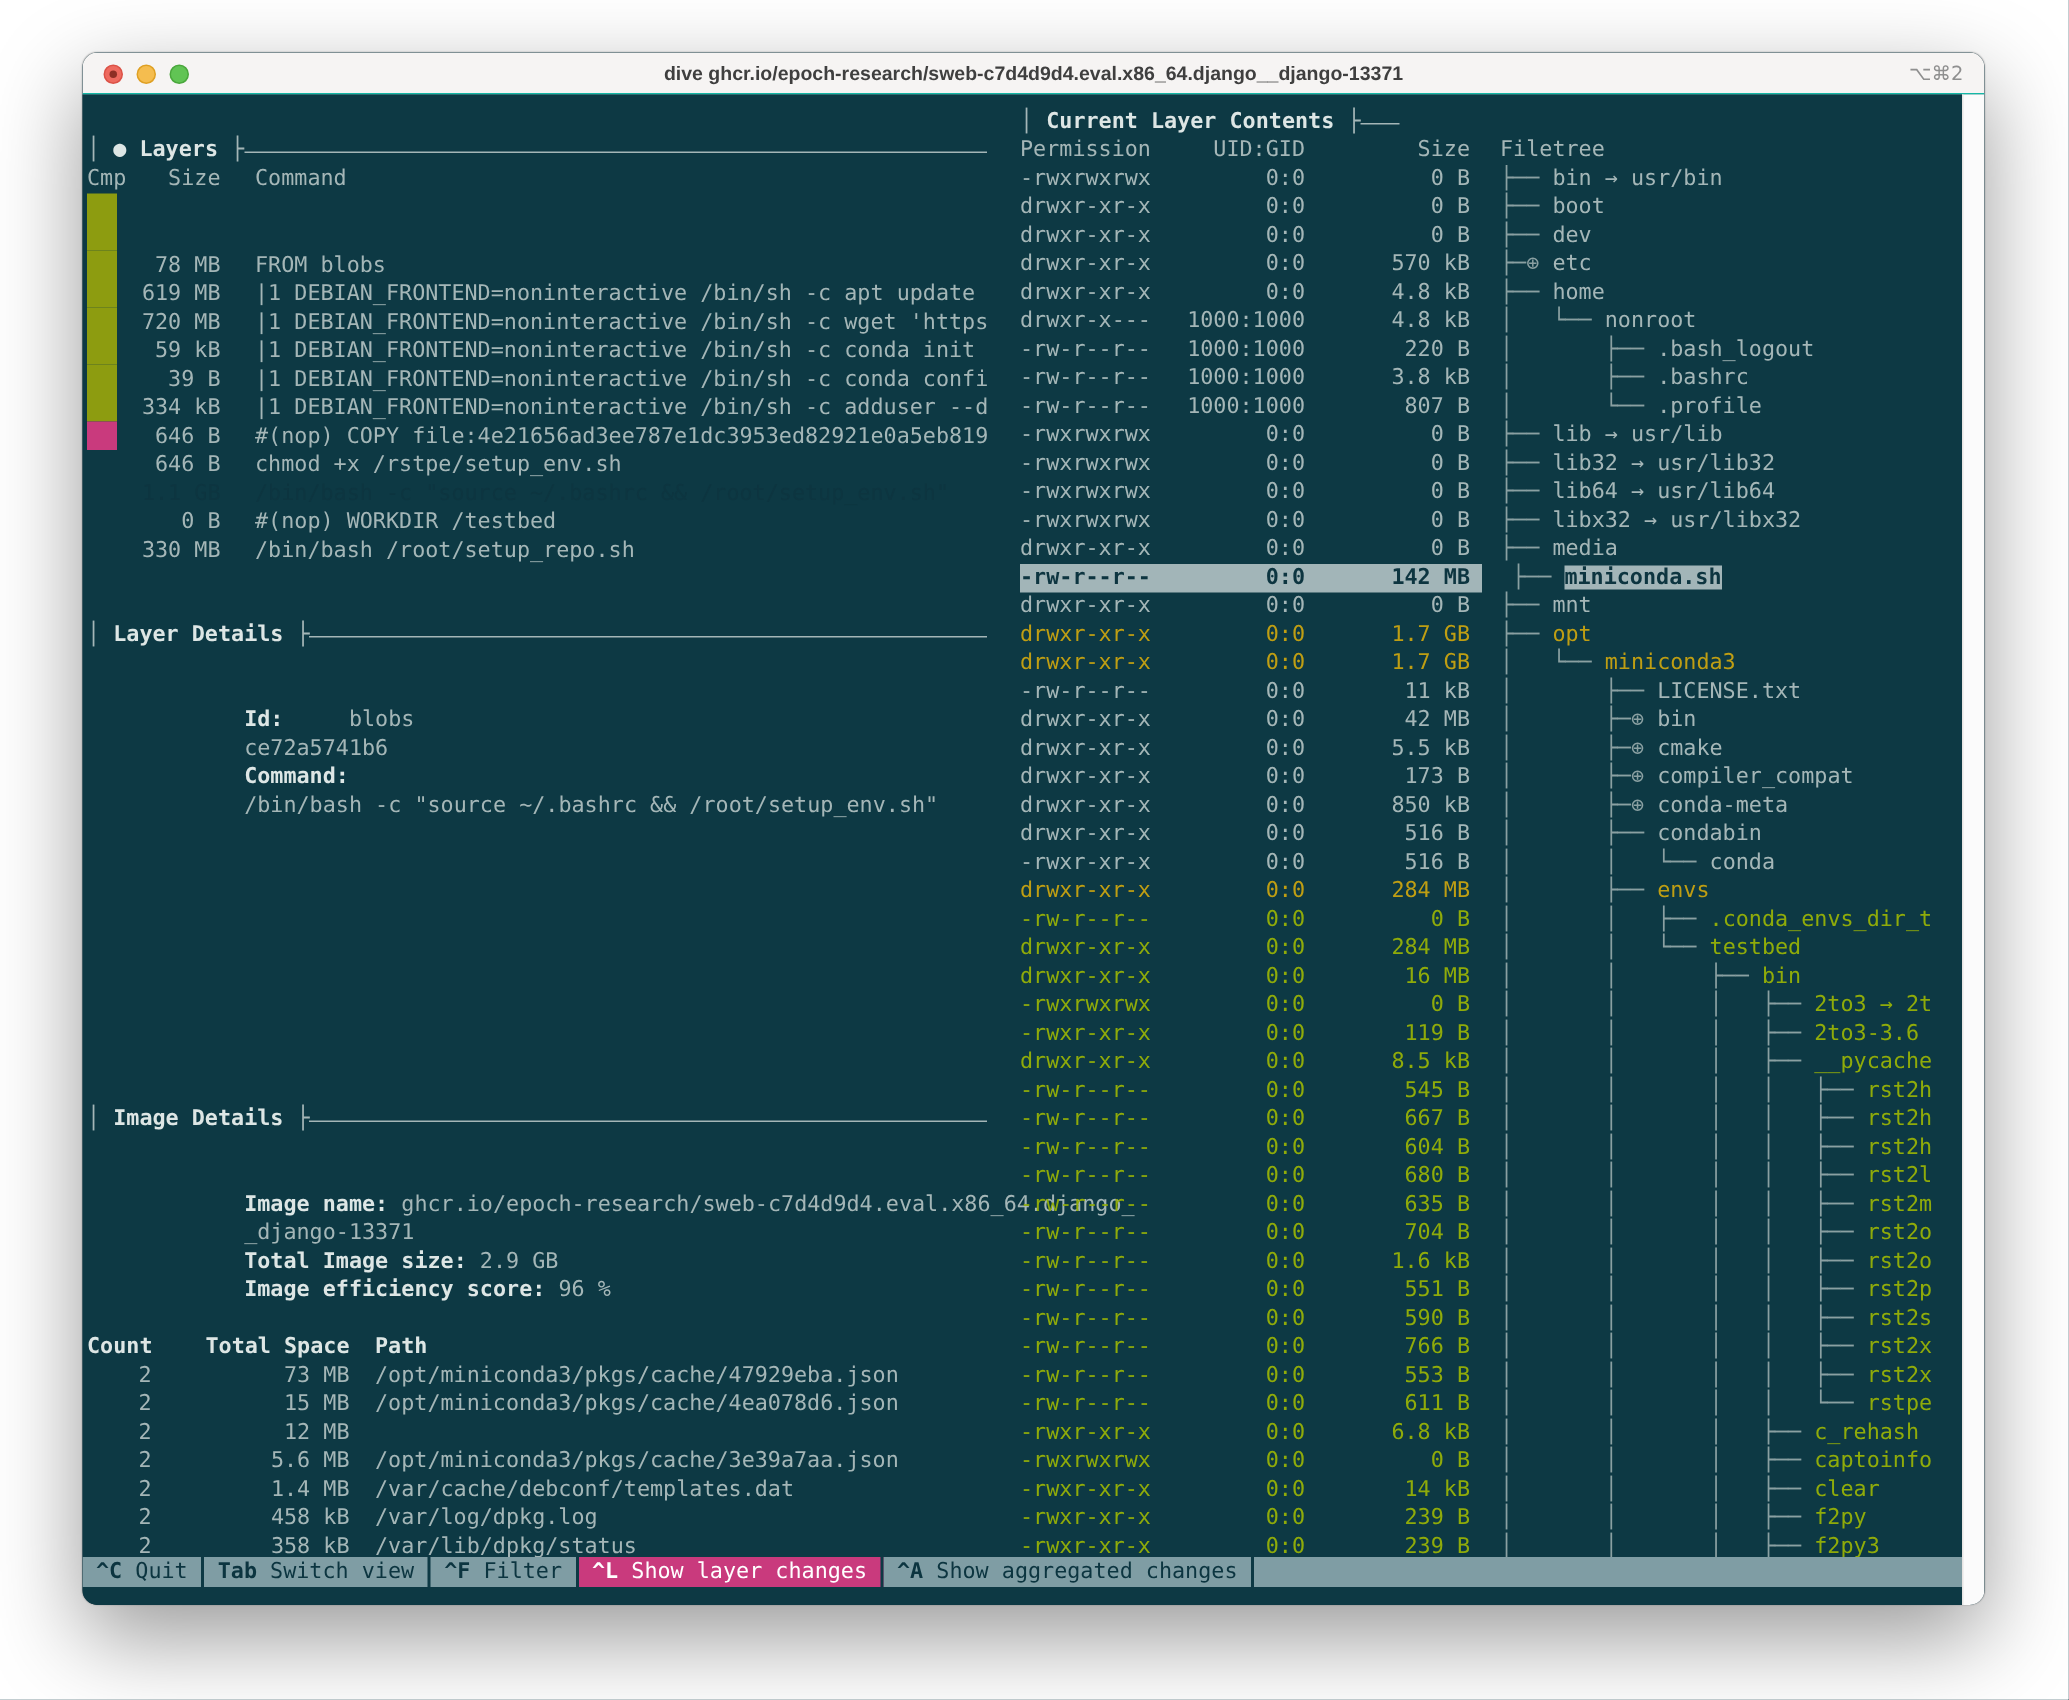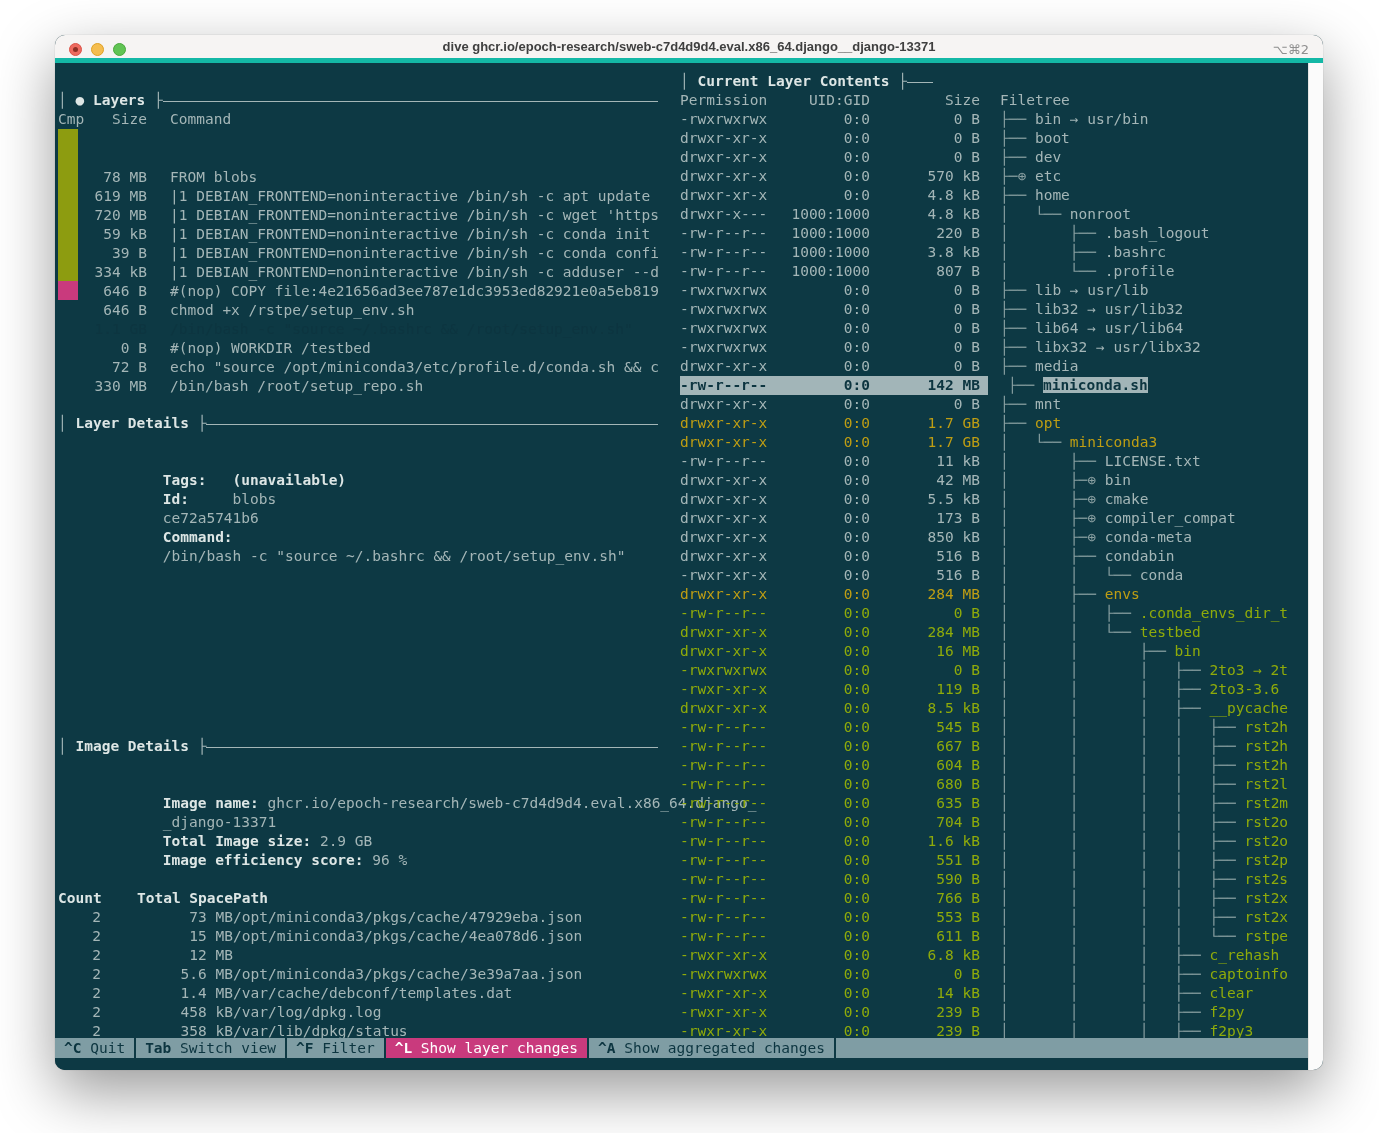--- a/index.html
+++ b/index.html
@@ -7,21 +7,21 @@
   .page { position:relative; width:1379px; height:1133px; overflow:hidden; }
 
   .window {
     position:absolute; left:55px; top:35px; width:1268px; height:1035px;
     border-radius:10px; overflow:hidden;
     box-shadow:0 22px 60px rgba(0,0,0,.40), 0 0 1px rgba(0,0,0,.35);
     background:var(--bg);
   }
   .titlebar {
     position:relative; height:28px; background:var(--titlebar);
-    border-bottom:5px solid #14b8a6; display:flex; align-items:center;
+    border-bottom:1px solid #14b8a6; display:flex; align-items:center;
     font-family:"Liberation Sans",sans-serif;
   }
   .lights { position:absolute; left:14px; top:0; height:28px; display:flex; align-items:center; gap:9px; }
   .light { width:13px; height:13px; border-radius:50%; display:inline-flex; align-items:center; justify-content:center; }
   .light.red   { background:#ee6a5f; border:1px solid #db5247; }
   .light.red .dot { width:5px; height:5px; border-radius:50%; background:#8e2f25; }
   .light.yellow{ background:#f5bd4f; border:1px solid #dfa023; }
   .light.green { background:#61c454; border:1px solid #4aa73c; }
   .title { flex:1; text-align:center; font-size:13px; font-weight:bold; color:var(--titletext); }
   .shortcut { position:absolute; right:14px; top:0; height:28px; display:flex; align-items:center;
@@ -63,21 +63,21 @@
   .d-line { height:19px; white-space:pre; }
   .d-line .lbl { color:var(--bright); font-weight:bold; }
   .d-line.strong .val { color:var(--bright); font-weight:bold; }
 
   
   .w-cols { display:flex; height:19px; color:var(--bright); font-weight:bold; }
   .w-cols .wc1 { width:47px; text-align:left; }
   .w-row  { display:flex; height:19px; white-space:pre; }
   .wcount { width:47px; flex:none; text-align:right; padding-right:4px; }
   .w-cols .wc2, .wspace { width:128px; flex:none; text-align:right; }
-  .w-cols .wc3, .wpath  { }
+  .w-cols .wc3, .wpath  { margin-left:17px; }
 
   
   .r-cols { display:flex; height:19px; }
   .r-cols .rc1 { width:88px; flex:none; }
   .r-cols .rc2 { width:102px; flex:none; text-align:right; }
   .r-cols .rc3 { width:110px; flex:none; text-align:right; }
   .r-cols .rc4 { margin-left:20px; }
   .r-row { display:flex; height:19px; }
   .r-row .meta { display:flex; flex:none; }
   .r-row .perm { width:88px; flex:none; white-space:pre; }
@@ -196,41 +196,31 @@
           <div class="l-row">
             <span class="cmp"></span>
             <span class="hl">
               <span class="lsize">0 B</span>
               <span class="lcmd">#(nop) WORKDIR /testbed</span>
             </span>
           </div>
           <div class="l-row">
             <span class="cmp"></span>
             <span class="hl">
-              <span class="lsize">72 B</span>
-              <span class="lcmd">echo "source /opt/miniconda3/etc/profile.d/conda.sh &amp;&amp; c</span>
-            </span>
-          </div>
-          <div class="l-row">
-            <span class="cmp"></span>
-            <span class="hl">
               <span class="lsize">330 MB</span>
               <span class="lcmd">/bin/bash /root/setup_repo.sh</span>
             </span>
           </div>
       </div>
 
       <div class="abs pane-header" style="left:3px; top:351px; width:600px;">
         <span class="bv">│ </span><span class="ph-title">Layer Details</span><span class="bv"> ├</span><span class="h-line h-grow"></span>
       </div>
 
       <div class="abs" style="left:3px; top:389px; width:620px;">
-        <div class="d-line strong">
-            <span class="lbl">Tags:   </span><span class="val">(unavailable)</span>
-          </div>
           <div class="d-line">
             <span class="lbl">Id:     </span><span class="val">blobs</span>
           </div>
           <div class="d-line">
             <span class="lbl"></span><span class="val">ce72a5741b6</span>
           </div>
           <div class="d-line">
             <span class="lbl">Command:</span><span class="val"></span>
           </div>
           <div class="d-line">

